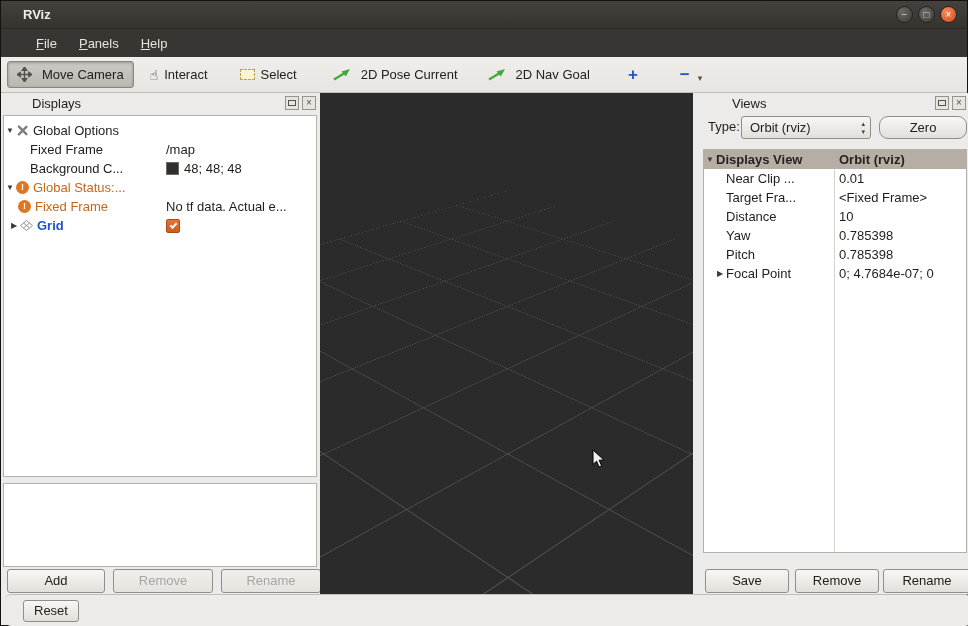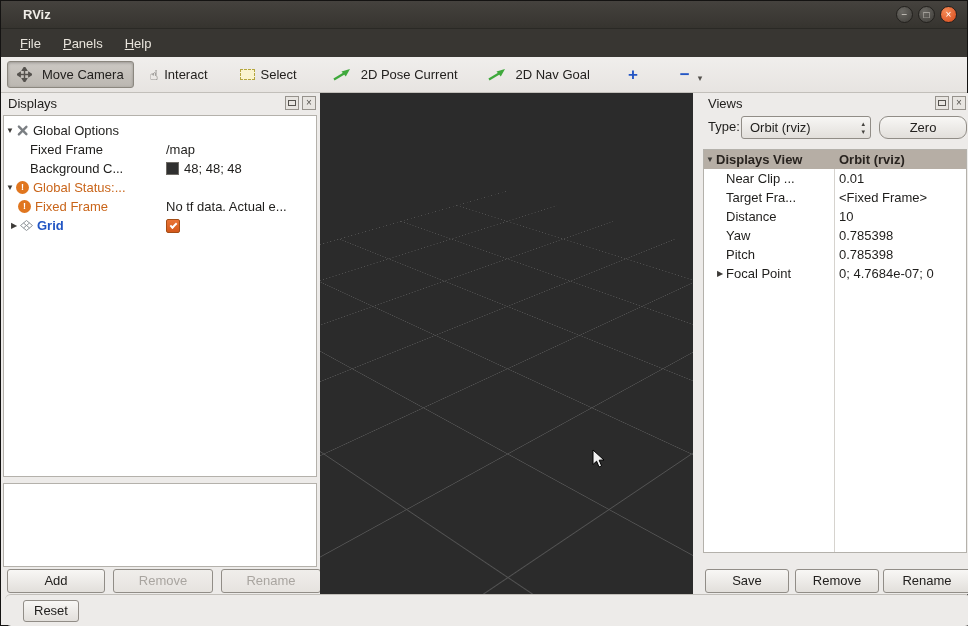--- a/index.html
+++ b/index.html
@@ -13,21 +13,21 @@
     border-bottom:1px solid #2a2925; }
   .title-text { color:#f0ede7; font-weight:bold; margin-left:22px; }
   .win-controls { position:absolute; right:10px; top:5px; display:flex; gap:5px; }
   .win-btn { width:17px; height:17px; border-radius:50%; border:1px solid #23211e;
     background:radial-gradient(circle at 35% 30%, #6b6964, #3e3c38);
     color:#d8d4cd; font-size:10px; line-height:15px; text-align:center; }
   .win-btn.close { background:radial-gradient(circle at 35% 30%, #f58b57, #d5481a); color:#fff; }
 
   
   .menubar { position:absolute; left:0; top:28px; width:100%; height:28px;
-    background:#383632; display:flex; align-items:center; padding-left:8px; }
+    background:#383632; display:flex; align-items:center; padding-left:24px; }
   .menu-item { color:#e8e4dc; padding:5px 11px; }
   .menu-item::first-letter { text-decoration:underline; }
 
   
   .toolbarbar { position:absolute; left:0; top:56px; width:100%; height:36px;
     background:linear-gradient(#f0eeec,#e7e4e1); border-bottom:1px solid #c2bfba;
     display:flex; align-items:center; padding:0 6px; }
   .tool-btn { display:flex; align-items:center; gap:6px; height:27px; padding:0 9px;
     margin-right:6px; border:1px solid transparent; border-radius:3px; color:#23211f; }
   .tool-btn.active { background:linear-gradient(#cdc9c4,#bbb7b1); border-color:#8b877f;
@@ -37,21 +37,21 @@
   .plus-glyph { color:#2456c4; font-size:17px; font-weight:bold; line-height:16px; }
   .minus-glyph { color:#2456c4; font-size:17px; font-weight:bold; line-height:16px; }
   .overflow-caret { font-size:9px; color:#55524e; margin-left:2px; align-self:flex-end; padding-bottom:4px; }
 
   
   .panel { position:absolute; background:#edebe9; }
   .displays-panel { left:0; top:92px; width:318px; height:501px; }
   .views-panel { left:700px; top:92px; width:268px; height:501px; }
   .panel-header { position:absolute; left:0; top:0; width:100%; height:20px;
     display:flex; align-items:center; padding:0 3px 0 7px; }
-  .panel-title { flex:1; color:#23211f; }
+  .panel-title { flex:1; color:#23211f;margin-left:24px; }
   .dock-btn { width:14px; height:14px; border:1px solid #96928c; background:#e8e5e1;
     margin-left:3px; text-align:center; font-size:10px; line-height:12px; color:#55524e; }
   .float-glyph { width:8px; height:6px; border:1px solid #55524e; margin:3px auto 0; }
 
   .whitebox { position:absolute; background:#ffffff; border:1px solid #b4b1ab; }
   .tree { left:2px; top:22px; width:314px; height:362px; padding-top:5px; }
   .helpbox { left:2px; top:390px; width:314px; height:84px; }
 
   .trow { height:19px; display:flex; align-items:center; }
   .tname { width:162px; display:flex; align-items:center; }

